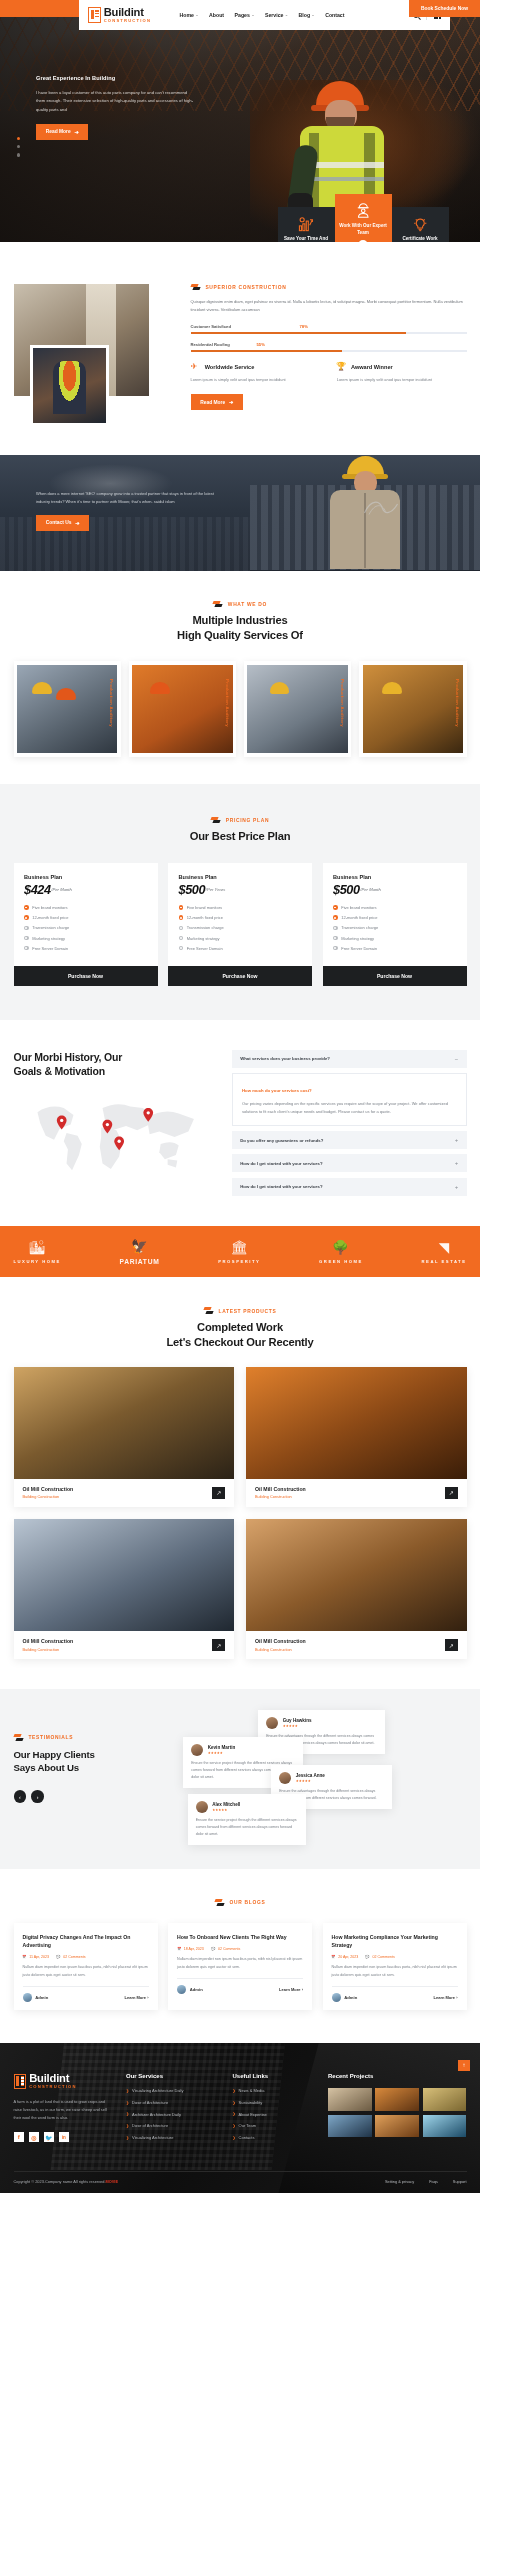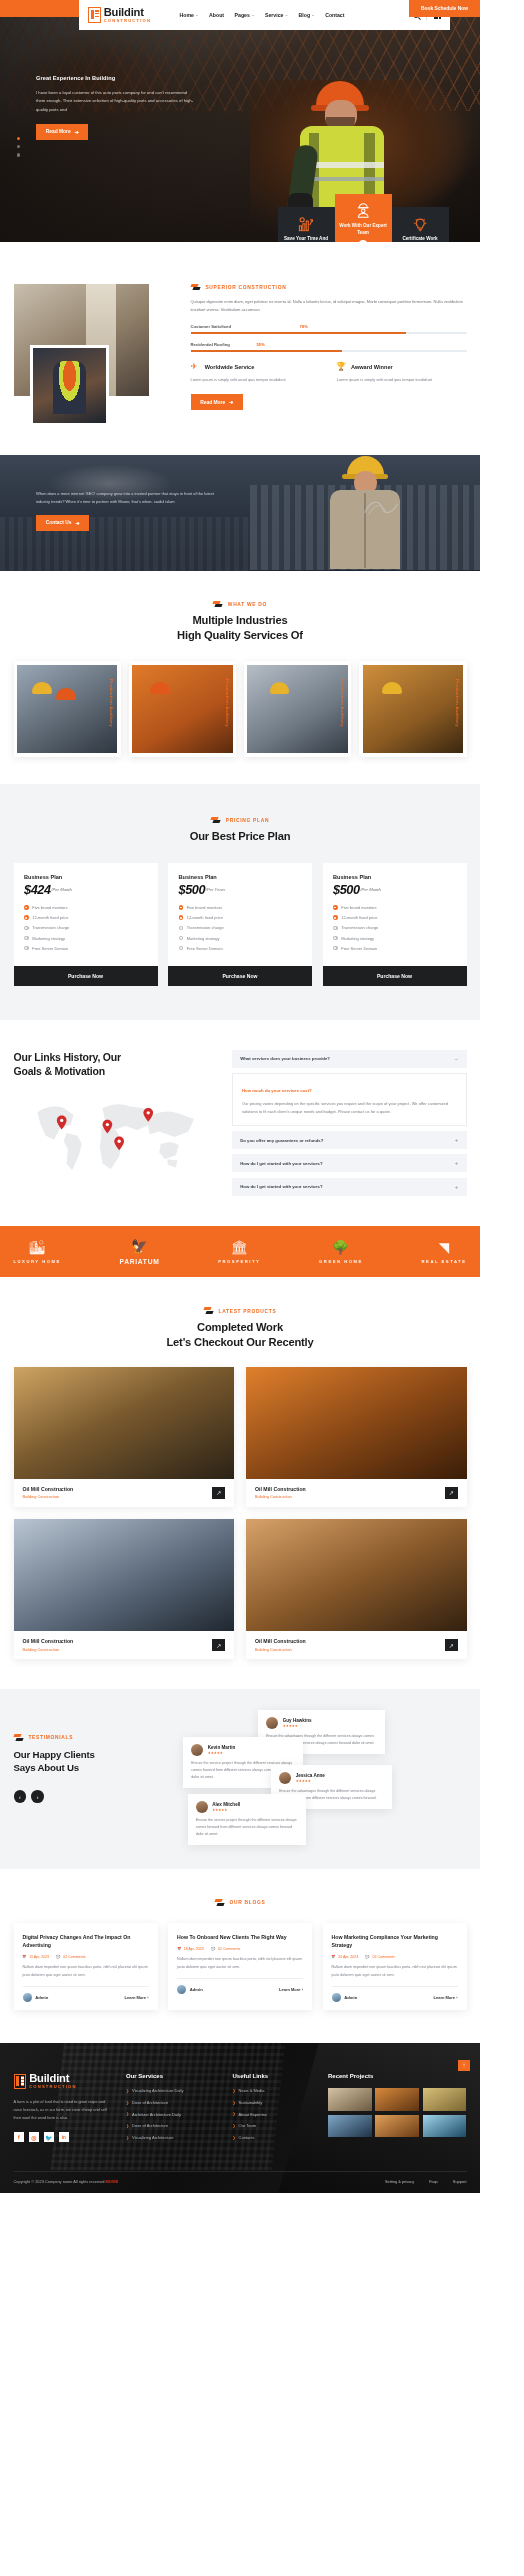--- a/index.html
+++ b/index.html
@@ -628,21 +628,21 @@
         </div>
 
       </div>
     </div>
   </div>
 
   <div class="faq">
     <div class="container faq-grid">
       <div class="faq-left">
         <div class="faq-h2">
-          <div>Our Links History, Our</div>
+          <div>Our Morbi History, Our</div>
           <div>Goals &amp; Motivation</div>
         </div>
         <div class="map">
           <svg viewBox="0 0 260 130">
             <g fill="#e9eaec">
               <path d="M18 32 q18-12 38-6 l14 10 -4 14 -16 6 -8 16 -12-6 -8-18z"></path>
               <path d="M60 62 l16 4 6 12 -4 16 -10 22 -8-10 2-20 -6-12z"></path>
               <path d="M112 26 q22-10 40-2 l18 2 16 10 -6 14 -18 8 -16-6 -20 6 -10-12z"></path>
               <path d="M110 54 l22 4 8 16 -4 22 -12 18 -12-8 -4-24 2-14z"></path>
               <path d="M176 40 q24-14 46-6 l22 8 -8 18 -20 8 -22-8 -14 4z"></path>

